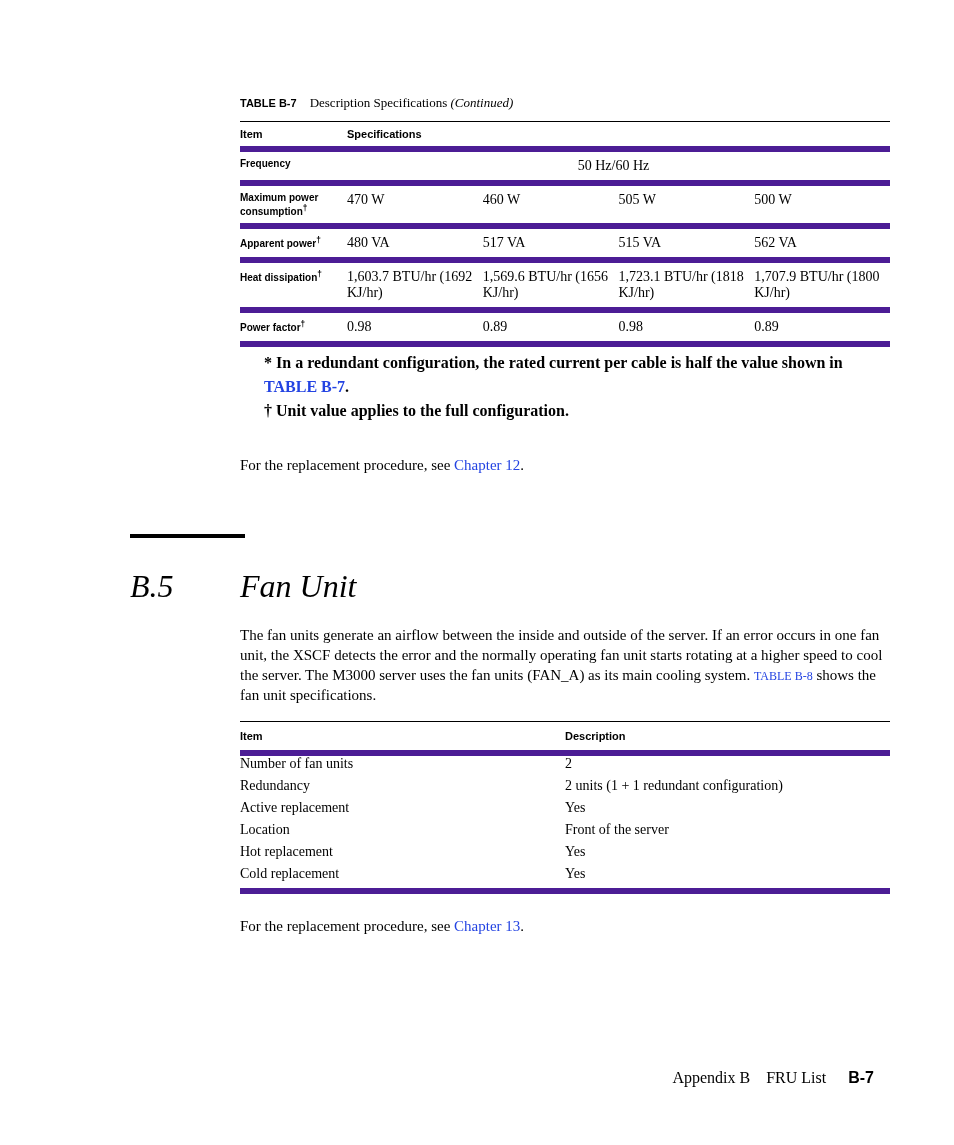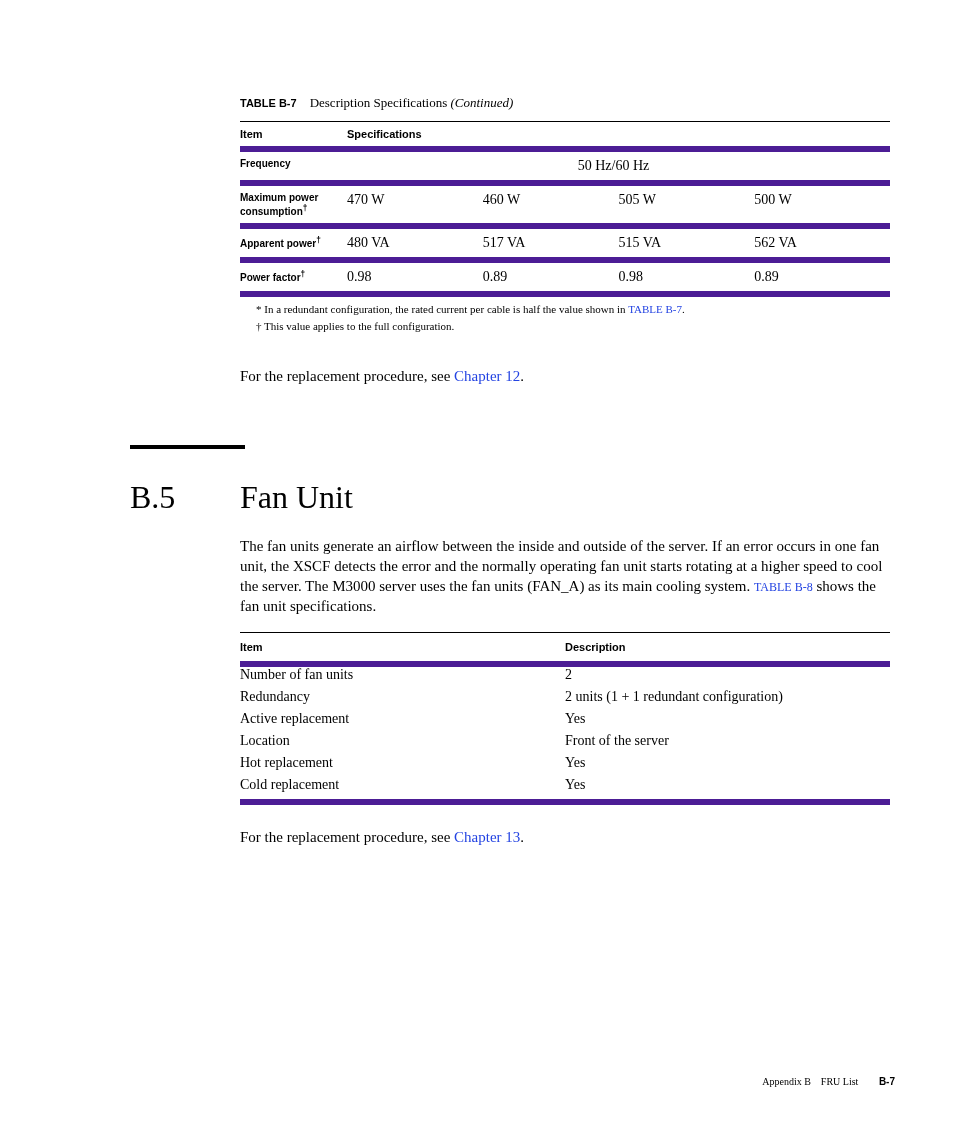--- a/index.html
+++ b/index.html
@@ -51,24 +51,25 @@
     width: 95px;
     padding-right: 12px;
   }
   .top-border {
     border-top: 1px solid #000;
   }
   .bot-border {
     border-bottom: 6px solid #4c1d95;
   }
   .footnotes {
-    margin-left: 16px;
-    font-size: 11px;
+    margin-left: 24px;
+    font-size: 16px;
     line-height: 1.5;
     margin-bottom: 32px;
+    font-weight: bold;
   }
   .body-text {
     font-size: 15px;
     line-height: 1.35;
   }
   .link {
     color: #2343e2;
   }
   .section-rule {
     border-top: 4px solid #000;
@@ -76,26 +77,26 @@
     margin: 58px 0 0 0;
   }
   .section-title {
     font-size: 32px;
     font-weight: normal;
   }
   .heading-row {
     margin-top: 30px;
     margin-bottom: 20px;
   }
-  .h-block { position:relative; }
+  .h-block { position:relative;font-style:italic; }
   .footer {
     position: absolute;
     bottom: 58px;
-    right: 59px;
-    font-size: 10px;
+    right: 80px;
+    font-size: 16px;
   }
   .footer b {
     font-family: Helvetica, Arial, sans-serif;
     font-weight: bold;
     margin-left: 18px;
   }
   table.spec2 {
     width: 650px;
     border-collapse: collapse;
   }
@@ -143,34 +144,41 @@
         <td>500 W</td>
       </tr>
       <tr class="bot-border">
         <td class="row-head"><span>Apparent power</span><sup>†</sup></td>
         <td>480 VA</td>
         <td>517 VA</td>
         <td>515 VA</td>
         <td>562 VA</td>
       </tr>
       <tr class="bot-border">
+        <td class="row-head"><span>Heat dissipation</span><sup>†</sup></td>
+        <td>1,603.7 BTU/hr (1692 KJ/hr)</td>
+        <td>1,569.6 BTU/hr (1656 KJ/hr)</td>
+        <td>1,723.1 BTU/hr (1818 KJ/hr)</td>
+        <td>1,707.9 BTU/hr (1800 KJ/hr)</td>
+      </tr>
+      <tr class="bot-border">
         <td class="row-head"><span>Power factor</span><sup>†</sup></td>
         <td>0.98</td>
         <td>0.89</td>
         <td>0.98</td>
         <td>0.89</td>
       </tr>
     </tbody>
       </table>
 
     <div class="footnotes">
       <div>
         <span>* In a redundant configuration, the rated current per cable is half the value shown in </span><span class="link">TABLE B-7</span><span>.</span>
       </div>
-      <div>† This value applies to the full configuration.</div>
+      <div>† Unit value applies to the full configuration.</div>
     </div>
 
     <p class="body-text">
       <span>For the replacement procedure, see </span><span class="link">Chapter 12</span><span>.</span>
     </p>
   </div>
 
   <div class="section-rule"></div>
 
   <div class="heading-row h-block">

